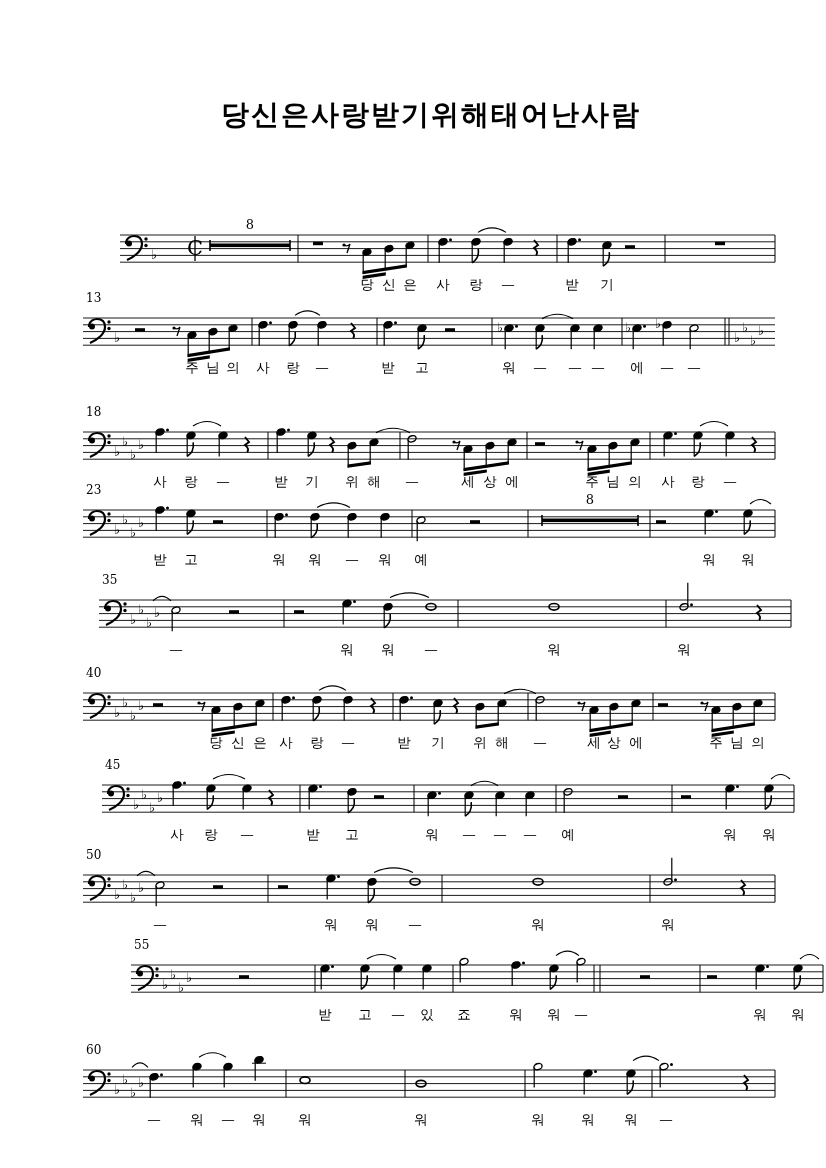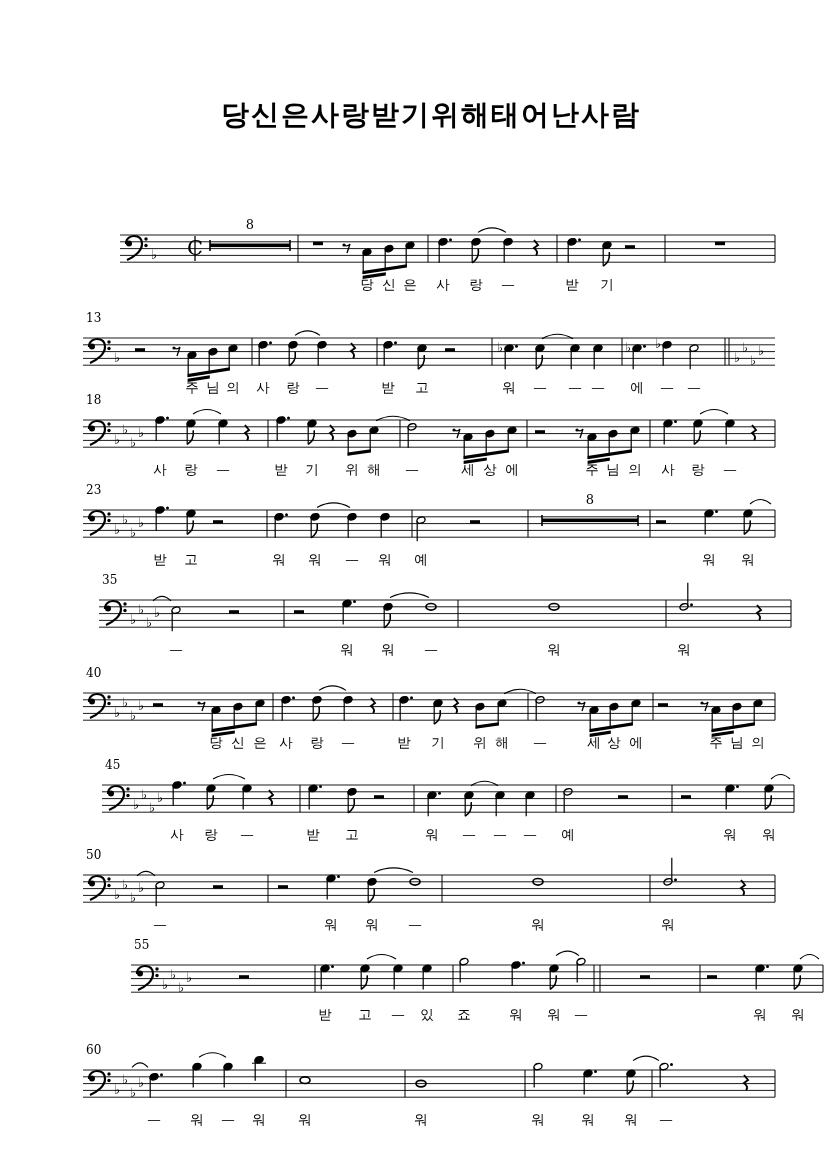--- a/index.html
+++ b/index.html
@@ -74,21 +74,21 @@
         <line x1="775" y1="30" x2="775" y2="57.2" stroke="#000000" stroke-width="1"></line>
         <text x="367" y="84" font-size="13.5" text-anchor="middle" fill="#000000">당</text>
         <text x="389" y="84" font-size="13.5" text-anchor="middle" fill="#000000">신</text>
         <text x="410" y="84" font-size="13.5" text-anchor="middle" fill="#000000">은</text>
         <text x="443" y="84" font-size="13.5" text-anchor="middle" fill="#000000">사</text>
         <text x="476" y="84" font-size="13.5" text-anchor="middle" fill="#000000">랑</text>
         <text x="508" y="84" font-size="13.5" text-anchor="middle" fill="#000000">—</text>
         <text x="572" y="84" font-size="13.5" text-anchor="middle" fill="#000000">받</text>
         <text x="607" y="84" font-size="13.5" text-anchor="middle" fill="#000000">기</text>
       </svg></div>
-    <div class="system" style="top: 308px;"><svg width="826" height="100">
+    <div class="system" style="top: 288px;"><svg width="826" height="100">
         <line x1="83" y1="30" x2="775" y2="30" stroke="#000000" stroke-width="0.9"></line>
         <line x1="83" y1="36.8" x2="775" y2="36.8" stroke="#000000" stroke-width="0.9"></line>
         <line x1="83" y1="43.6" x2="775" y2="43.6" stroke="#000000" stroke-width="0.9"></line>
         <line x1="83" y1="50.4" x2="775" y2="50.4" stroke="#000000" stroke-width="0.9"></line>
         <line x1="83" y1="57.2" x2="775" y2="57.2" stroke="#000000" stroke-width="0.9"></line>
         <text x="86" y="14" font-size="12" fill="#000000">13</text>
         <path d="M 89 39 C 89 32 95 31 97 31 C 102 31 105 34 105 39 C 105 46 97 52 90 55" stroke="#000000" stroke-width="2.2" fill="none"></path>
         <circle cx="92" cy="38.5" r="3" fill="#000000"></circle>
         <circle cx="109" cy="34" r="1.7" fill="#000000"></circle>
         <circle cx="109" cy="40.5" r="1.7" fill="#000000"></circle>
@@ -161,21 +161,21 @@
         <text x="388" y="84" font-size="13.5" text-anchor="middle" fill="#000000">받</text>
         <text x="422" y="84" font-size="13.5" text-anchor="middle" fill="#000000">고</text>
         <text x="509" y="84" font-size="13.5" text-anchor="middle" fill="#000000">워</text>
         <text x="540" y="84" font-size="13.5" text-anchor="middle" fill="#000000">—</text>
         <text x="575" y="84" font-size="13.5" text-anchor="middle" fill="#000000">—</text>
         <text x="598" y="84" font-size="13.5" text-anchor="middle" fill="#000000">—</text>
         <text x="637" y="84" font-size="13.5" text-anchor="middle" fill="#000000">에</text>
         <text x="667" y="84" font-size="13.5" text-anchor="middle" fill="#000000">—</text>
         <text x="694" y="84" font-size="13.5" text-anchor="middle" fill="#000000">—</text>
       </svg></div>
-    <div class="system" style="top: 390px;"><svg width="826" height="100">
+    <div class="system" style="top: 402px;"><svg width="826" height="100">
         <line x1="83" y1="30" x2="775" y2="30" stroke="#000000" stroke-width="0.9"></line>
         <line x1="83" y1="36.8" x2="775" y2="36.8" stroke="#000000" stroke-width="0.9"></line>
         <line x1="83" y1="43.6" x2="775" y2="43.6" stroke="#000000" stroke-width="0.9"></line>
         <line x1="83" y1="50.4" x2="775" y2="50.4" stroke="#000000" stroke-width="0.9"></line>
         <line x1="83" y1="57.2" x2="775" y2="57.2" stroke="#000000" stroke-width="0.9"></line>
         <text x="86" y="14" font-size="12" fill="#000000">18</text>
         <path d="M 89 39 C 89 32 95 31 97 31 C 102 31 105 34 105 39 C 105 46 97 52 90 55" stroke="#000000" stroke-width="2.2" fill="none"></path>
         <circle cx="92" cy="38.5" r="3" fill="#000000"></circle>
         <circle cx="109" cy="34" r="1.7" fill="#000000"></circle>
         <circle cx="109" cy="40.5" r="1.7" fill="#000000"></circle>

